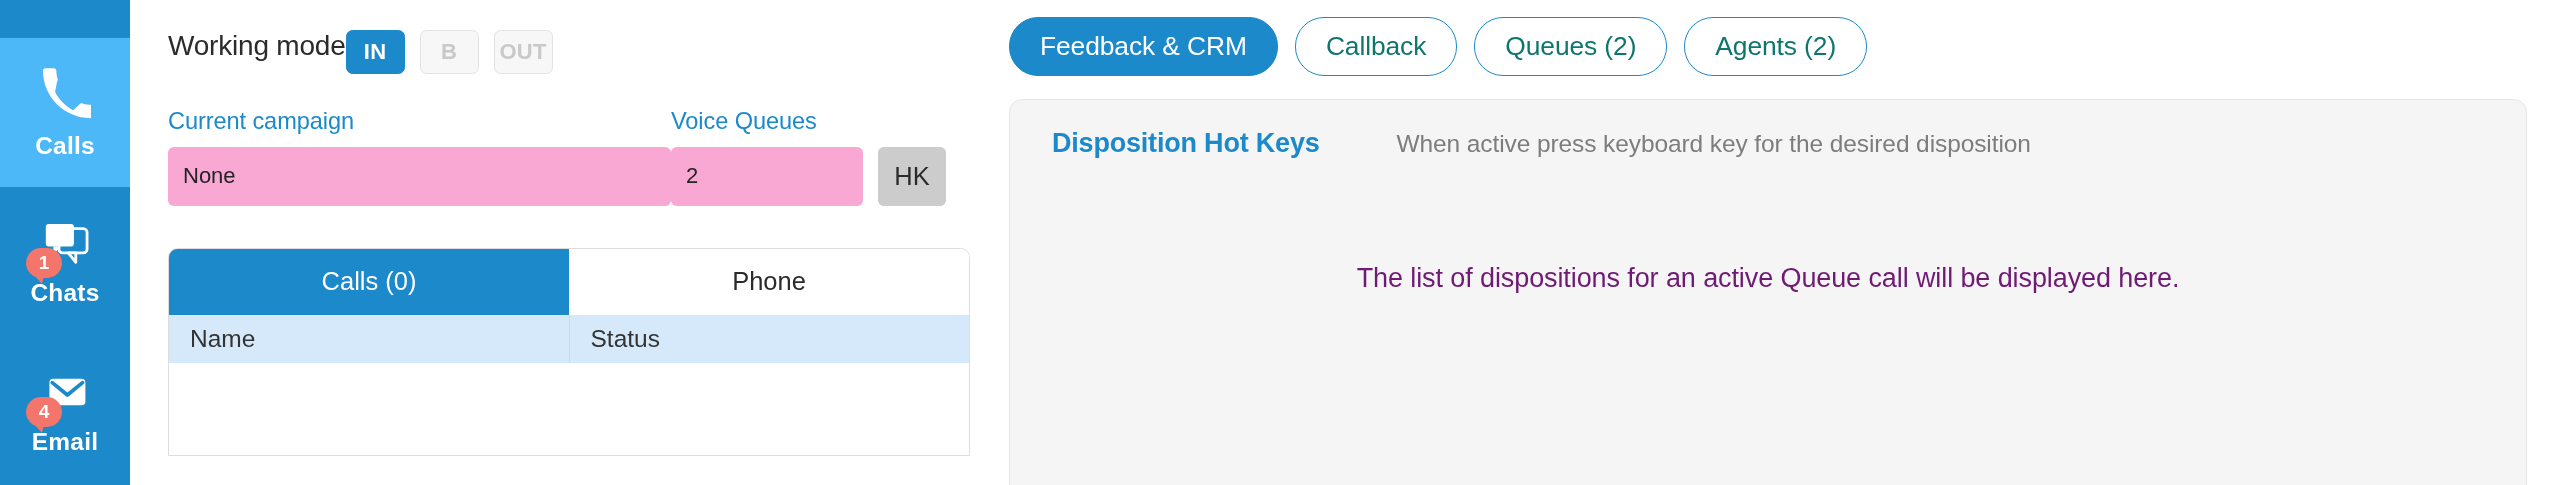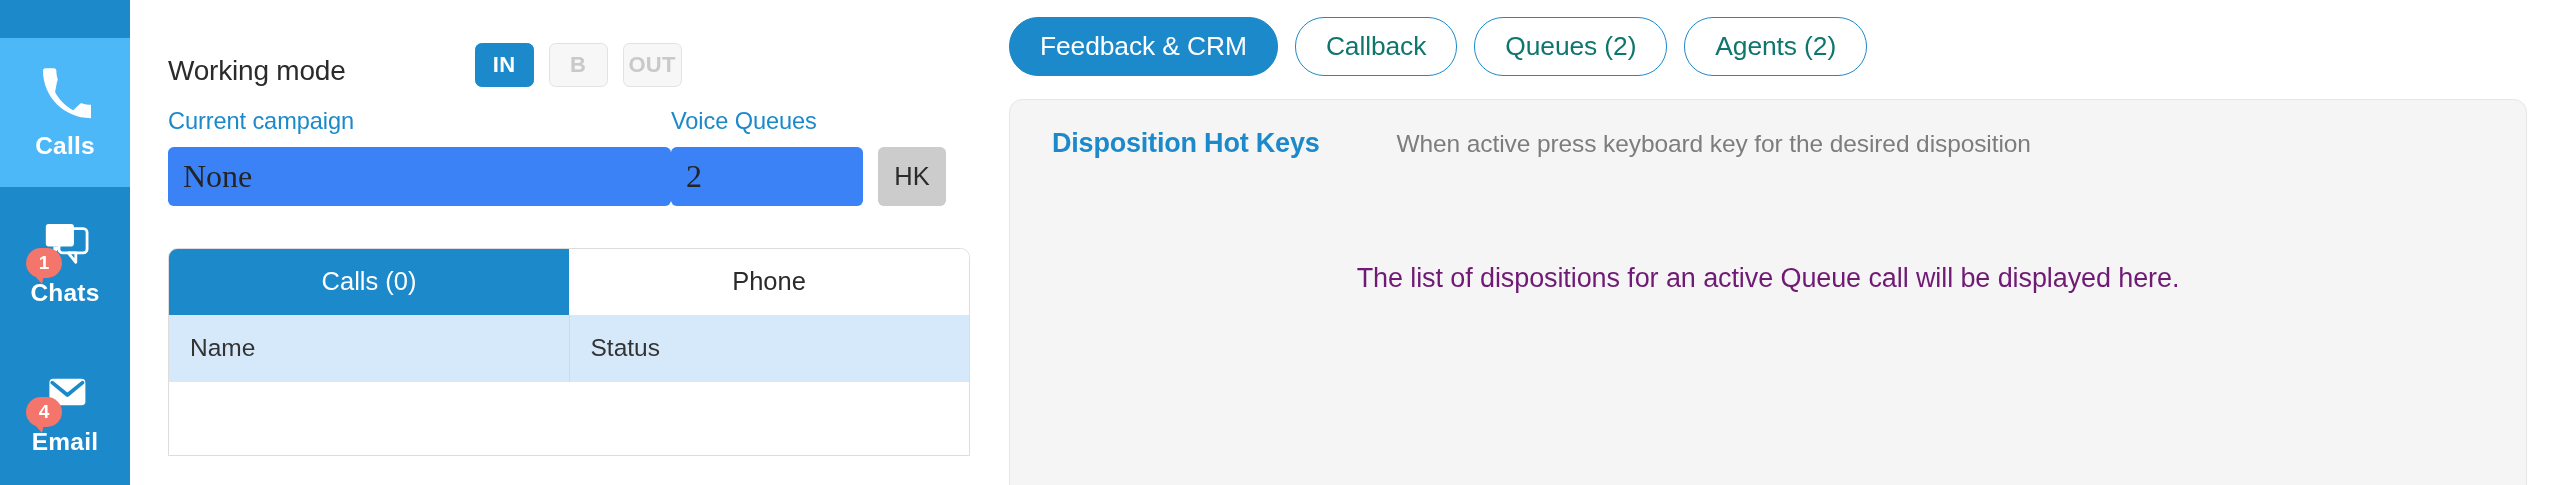--- a/index.html
+++ b/index.html
@@ -90,34 +90,33 @@
   .left-panel {
     width: 849px;
     min-width: 849px;
     height: 485px;
     padding: 19px 38px 0 38px;
     background: #ffffff;
     position: relative;
   }
   .wm-row {
     display: flex;
-    align-items: flex-end;
+    align-items: flex-start;
     height: 57px;
     margin-top: 11.3px;
   }
   .wm-title {
     font-size: 28px;
     color: #2b2b2b;
     font-weight: normal;
     letter-spacing: -0.2px;
   }
   .mode-group {
     display: flex;
     gap: 15px;
-    margin-left: 129px;
   }
   .mode-btn {
     width: 59px;
     height: 44px;
     border-radius: 6.6px;
     display: flex;
     align-items: center;
     justify-content: center;
     font-size: 22px;
     font-weight: bold;
@@ -140,30 +139,30 @@
     margin-top: 21px;
   }
   .field-block { display: flex; flex-direction: column; }
   .field-label {
     font-size: 23.6px;
     color: #1B89CA;
     margin-bottom: 11.3px;
     letter-spacing: -0.1px;
   }
   .field-input {
-    background: #3b82f6;
+    background: #f9a8d4;
     border: none;
     border-radius: 5.7px;
     height: 59px;
     display: flex;
     align-items: center;
     padding: 0 15px;
-    font-size: 32px;
+    font-size: 22px;
     color: #242424;
-    font-family: Liberation Serif, serif;
+    font-family: Liberation Sans, sans-serif;
     cursor: text;
   }
   .fb-campaign { width: 503px; }
   .fb-queues   { width: 192px; }
   .gap-col { width: 34px; }
   .hk-wrap { display: flex; align-items: flex-end; }
   .hk-btn {
     margin-left: 15px;
     width: 68px;
     height: 59px;
@@ -199,21 +198,21 @@
     cursor: pointer;
   }
   .tab-cell.active {
     background: #1B89CA;
     color: #ffffff;
   }
   .tab-cell.inactive {
     background: #ffffff;
     color: #2b2b2b;
   }
-  .thead { display: flex; height: 67px; background: #d6e9fb; }
+  .thead { display: flex; height: 48px; background: #d6e9fb; }
   .th {
     flex: 1;
     display: flex;
     align-items: center;
     padding-left: 21px;
     font-size: 24.5px;
     color: #333333;
   }
   .th + .th { border-left: 0.9px solid #c3dcf3; }
   .tbody { height: 85px; background: #ffffff; }

